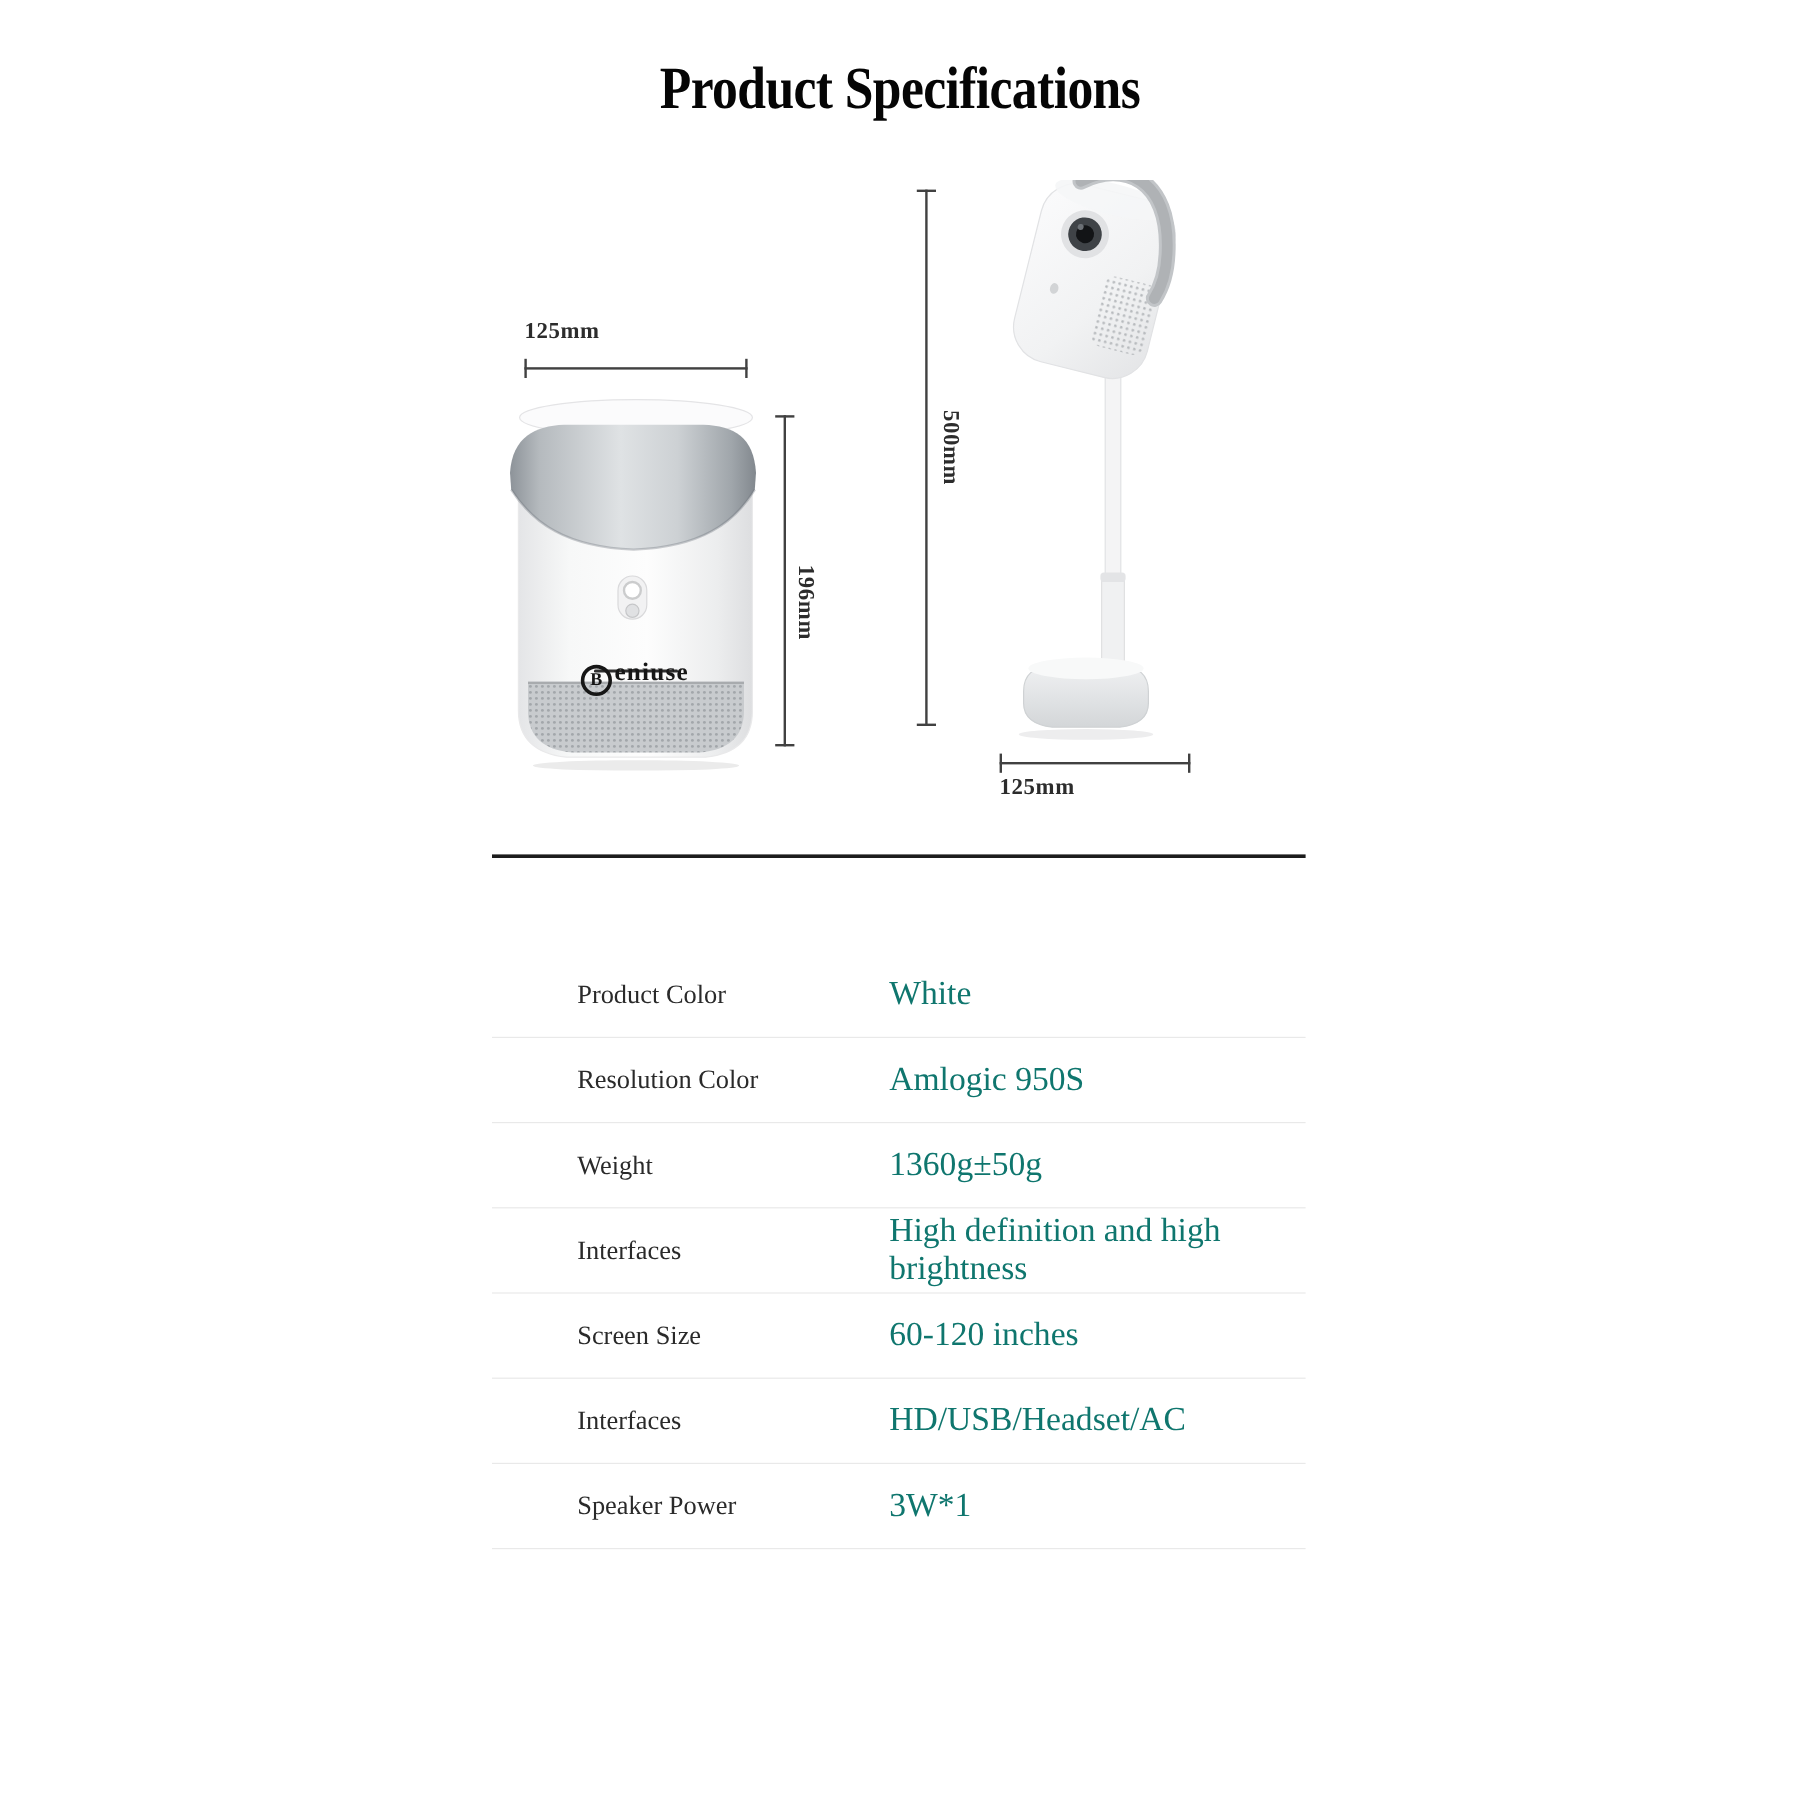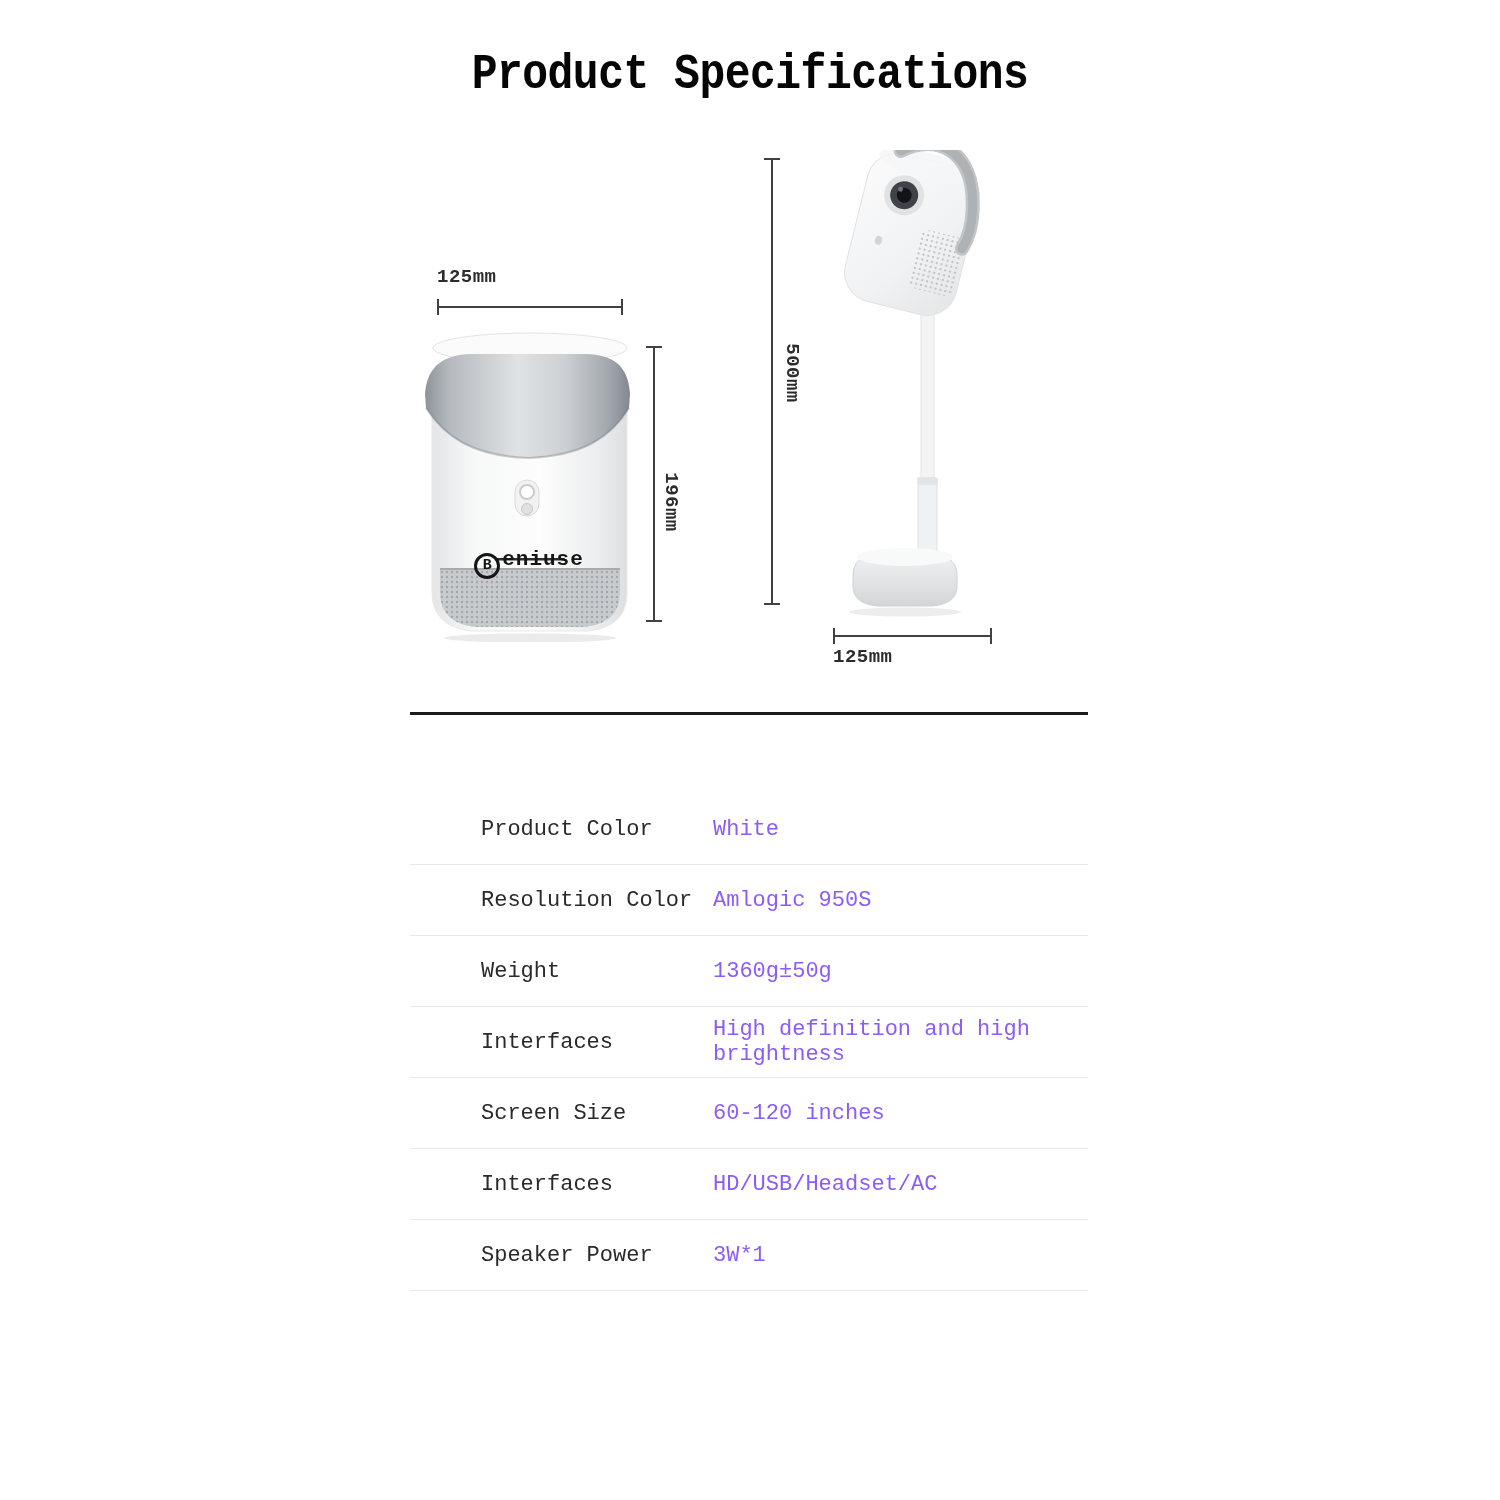--- a/index.html
+++ b/index.html
@@ -1,17 +1,17 @@
 <!DOCTYPE html>
 <html><head>
 <meta charset="utf-8">
 <style>
   html,body{margin:0;padding:0;background:#fff;}
   .canvas{position:relative;width:1288px;height:1500px;background:#ffffff;overflow:hidden;
-          font-family:Liberation Mono, monospace;}
+          font-family:Liberation Serif, serif;}
 
   
   .page-title{position:absolute;top:50px;left:0;width:1500px;height:60px;text-align:center;}
   .page-title span{display:inline-block;font-size:43px;font-weight:bold;color:#050505;
                    letter-spacing:-0.5px;transform:scaleY(1.16);transform-origin:center;}
 
   
   .dim-h{position:absolute;height:2px;background:#414141;}
   .dim-h .tick{position:absolute;top:-7px;width:2px;height:16px;background:#414141;}
   .dim-h .tick.left{left:0;} .dim-h .tick.right{right:0;}
@@ -27,23 +27,23 @@
   .logo{position:absolute;left:440px;top:548px;width:178px;height:28px;text-align:center;
         color:#161616;white-space:nowrap;}
   .logo .logo-b{display:inline-block;width:20px;height:20px;border:3px solid #161616;
         border-radius:50%;font-size:15px;font-weight:bold;line-height:20px;text-align:center;
         vertical-align:-4px;margin-right:2px;}
   .logo .logo-rest{font-size:21px;font-weight:bold;letter-spacing:1px;}
 
   
   .dark-divider{position:absolute;left:410px;top:712px;width:678px;height:3px;background:#1c1c1c;}
   .spec-table{position:absolute;left:410px;top:715px;width:678px;padding-top:79px;}
-  .spec-row{height:70px;border-bottom:1px solid #e9e9e9;display:flex;align-items:center;}
+  .spec-row{height:70px;border-bottom:1px solid #e9e9e9;display:flex;align-items:center;gap:28px;}
   .spec-label{width:232px;padding-left:71px;font-size:22px;color:#2a2a2a;}
-  .spec-value{flex:1;font-size:22px;color:#8b5cf6;}
+  .spec-value{flex:1;font-size:28px;color:#0f766e;}
 
   svg{position:absolute;display:block;}
 </style>
 </head>
 <body>
 
 <div class="canvas">
 
   <div class="page-title">
     <span>Product Specifications</span>

